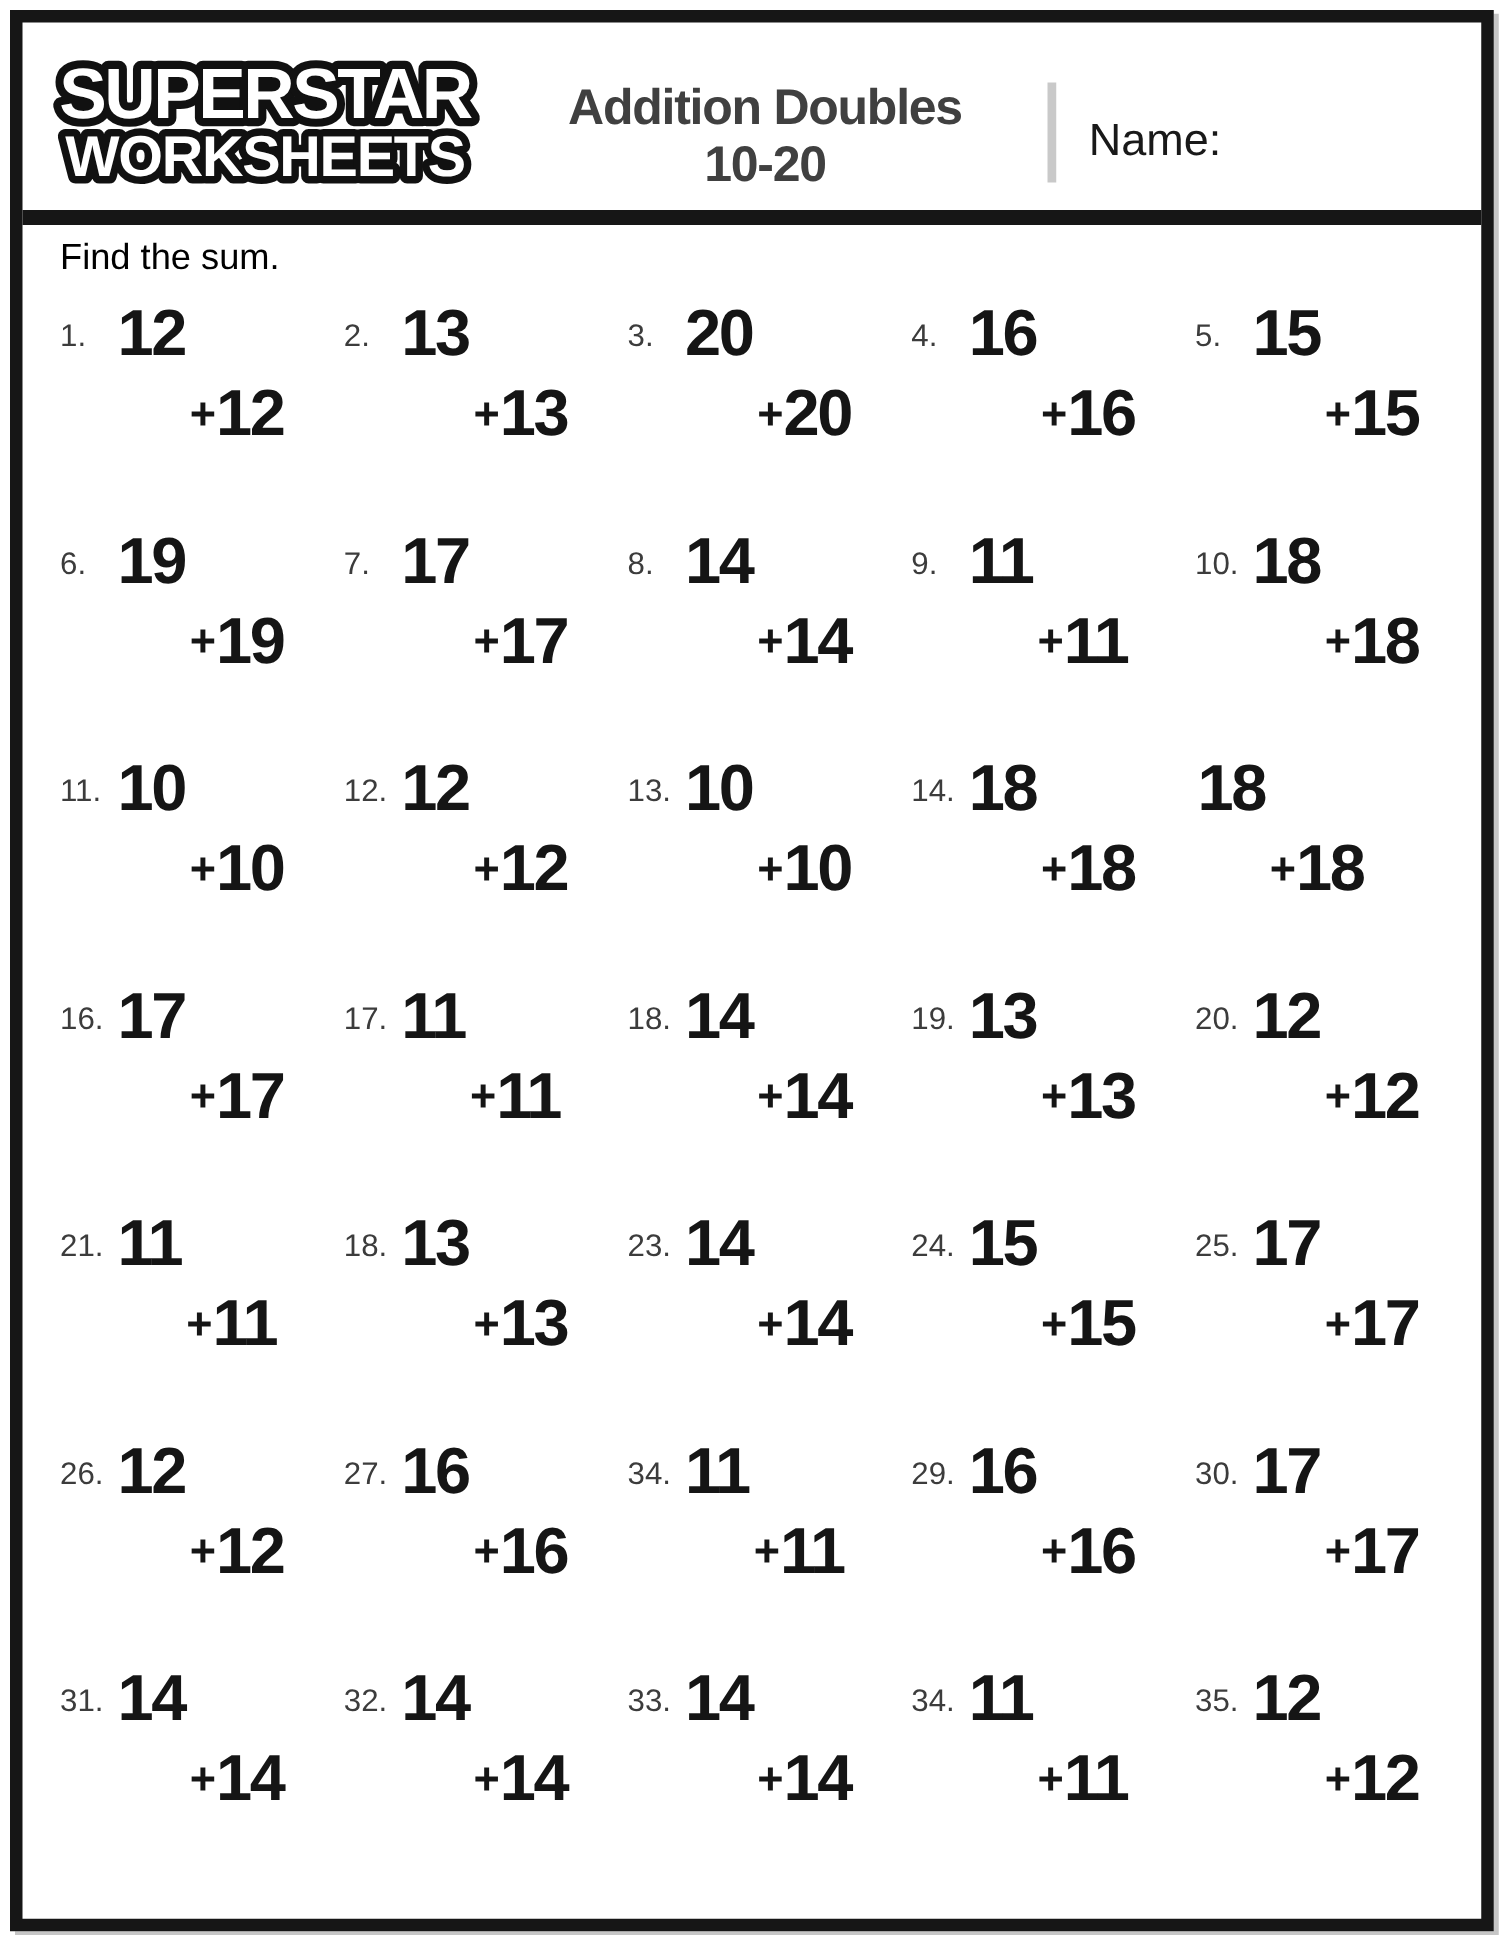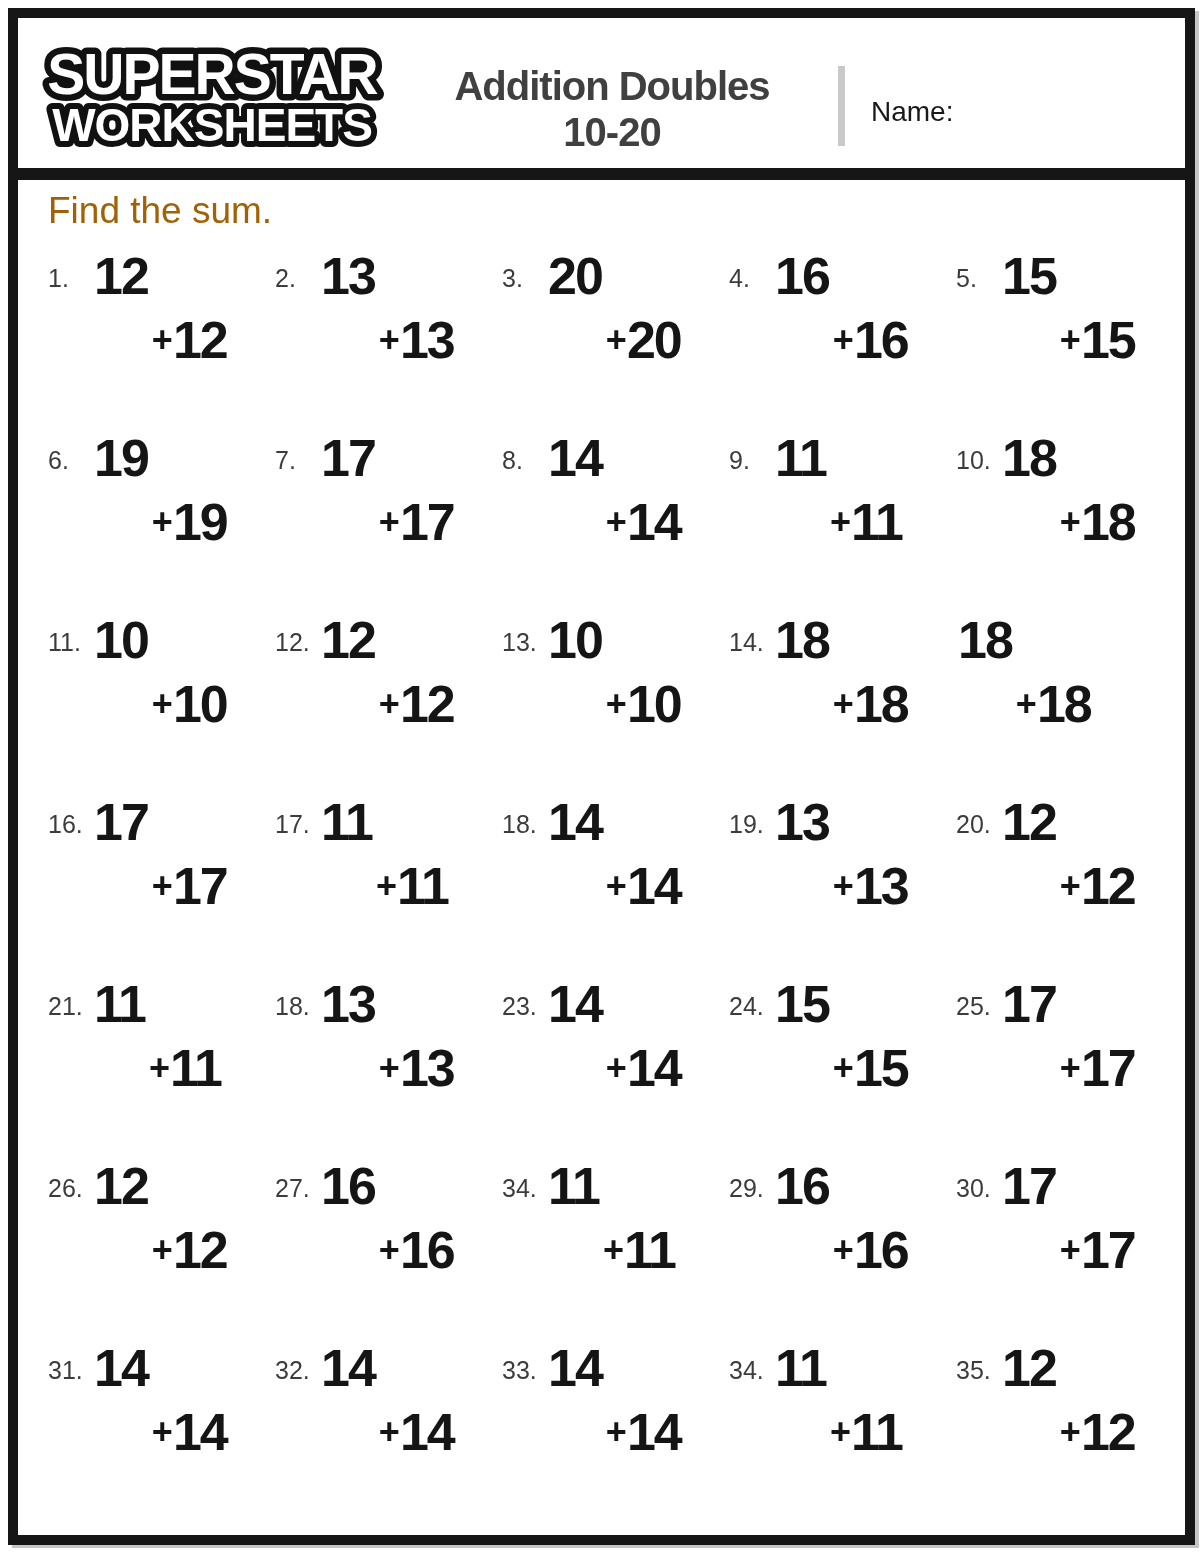--- a/index.html
+++ b/index.html
@@ -27,24 +27,24 @@
     font-family:"Liberation Sans", sans-serif; font-weight:900;
   }
   .logo-l1 { font-size:57px; stroke-width:13px; letter-spacing:-2px; }
   .logo-l2 { font-size:46px; stroke-width:12px; letter-spacing:-1px; }
   .title-block {
     width:440px; margin-top:32px; text-align:center;
     font-weight:700; font-size:40px; line-height:1.15;
     letter-spacing:-1px; color:#404040;
   }
   .divider { width:7px; height:80px; background:#c9c9c9; margin:26px 0 0 6px; flex-shrink:0; }
-  .name-label { margin:38px 0 0 26px; font-size:28px; color:#191919; }
+  .name-label { margin:38px 0 0 26px; font-size:36px; color:#191919; }
   
   .content { flex:1; padding:10px 0 0 30px; }
-  .instructions { font-size:37px; color:#a16207; }
+  .instructions { font-size:29px; color:#000000; }
   .grid {
     margin-top:12px;
     display:grid; grid-template-columns:repeat(5, 227px); grid-auto-rows:182px;
   }
   .problem { display:flex; padding-top:6px; }
   .plabel { width:44px; flex-shrink:0; padding-top:14px; font-size:25px; color:#3c3c3c; }
   .work { width:94px; margin-left:2px; display:flex; flex-direction:row; }
   .top-addend {
     text-align:right; padding-right:4px;
     font-size:52px; font-weight:700; letter-spacing:-2px; line-height:1; color:#151515;

